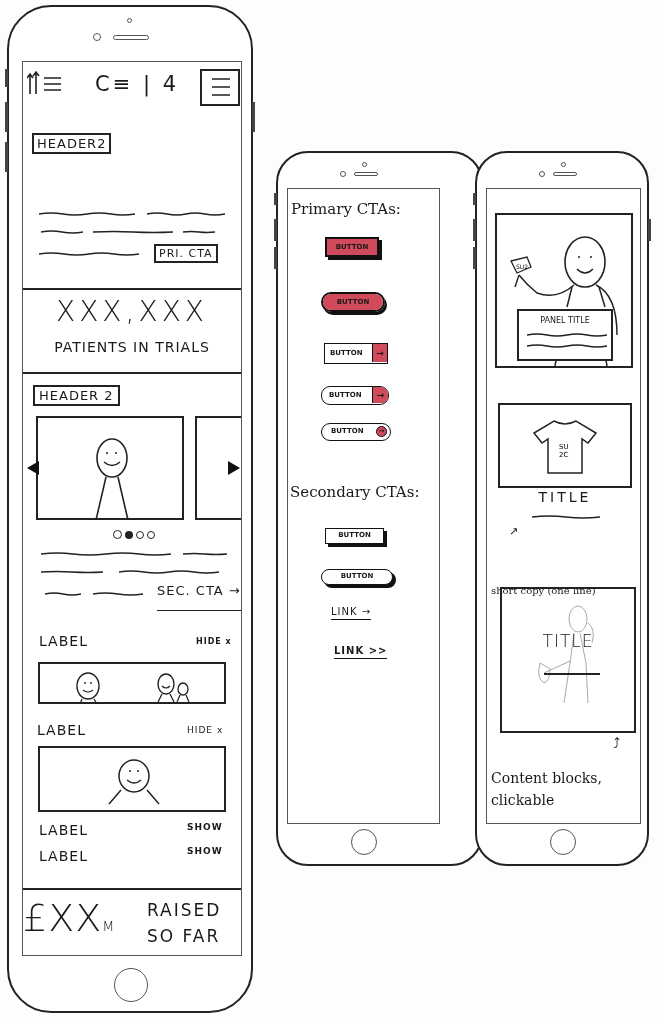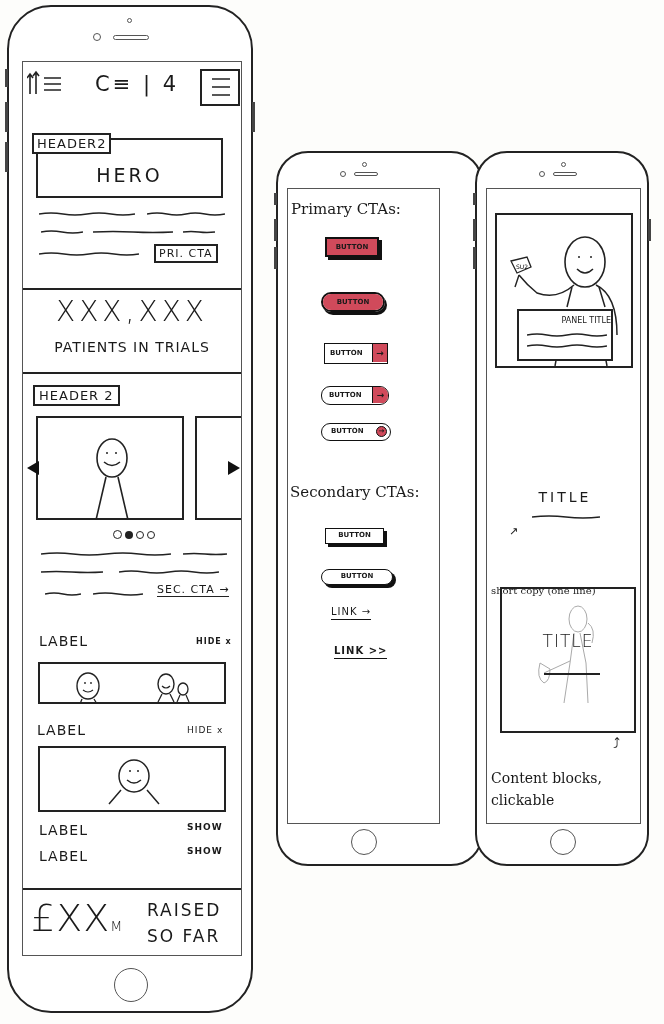--- a/index.html
+++ b/index.html
@@ -46,23 +46,20 @@
         </svg>
       </div>
       <div class="abs hand" style="left:72px; top:10px; font-size:21px; letter-spacing:3px;">C≡ | 4</div>
       <div class="abs sk" style="left:177px; top:7px; width:40px; height:37px;">
         <svg width="36" height="33" viewBox="0 0 36 33">
           <path d="M10 8 H28 M10 16 H28 M10 24 H28" stroke="#222" stroke-width="1.6"></path>
         </svg>
       </div>
     </div>
 
-    <div class="abs sk" style="left:13px; top:76px; width:187px; height:60px;">
-      <div class="abs hand" style="left:0; right:0; top:24px; text-align:center; font-size:19px; letter-spacing:3px;">HERO</div>
-    </div>
     <div class="abs sk hand" style="left:9px; top:71px; padding:1px 3px; font-size:13px; background:#fff;">HEADER2</div>
 
     <div class="squig" style="left:16px; top:150px; width:96px;">
         <svg viewBox="0 0 96 4" preserveAspectRatio="none">
           <path d="M0 2 Q12 0 24 2 T48 2 T72 2 T96 2" stroke="#222" stroke-width="1.4" fill="none"></path>
         </svg>
       </div>
     <div class="squig" style="left:124px; top:150px; width:78px;">
         <svg viewBox="0 0 78 4" preserveAspectRatio="none">
           <path d="M0 2 Q10 0 20 2 T39 2 T58 2 T78 2" stroke="#222" stroke-width="1.4" fill="none"></path>
@@ -143,21 +140,21 @@
     <div class="squig" style="left:22px; top:530px; width:36px;">
         <svg viewBox="0 0 36 4" preserveAspectRatio="none">
           <path d="M0 2 Q9 0 18 2 T36 2" stroke="#222" stroke-width="1.4" fill="none"></path>
         </svg>
       </div>
     <div class="squig" style="left:70px; top:530px; width:50px;">
         <svg viewBox="0 0 50 4" preserveAspectRatio="none">
           <path d="M0 2 Q12 0 25 2 T50 2" stroke="#222" stroke-width="1.4" fill="none"></path>
         </svg>
       </div>
-    <div class="abs hand" style="left:134px; top:521px; font-size:11px; border-bottom:1.5px solid #222; padding-bottom:0;">SEC. CTA →</div>
+    <div class="abs hand" style="left:134px; top:521px; font-size:13px; border-bottom:1.5px solid #222; padding-bottom:12px;">SEC. CTA →</div>
 
     <div class="abs hand" style="left:16px; top:571px; font-size:14px;">LABEL</div>
     <div class="abs hand" style="left:173px; top:575px; font-size:8px; font-weight:bold;">HIDE x</div>
     <div class="abs sk" style="left:15px; top:600px; width:188px; height:42px;">
       <svg class="abs" style="left:30px; top:6px;" width="140" height="34" viewBox="0 0 140 34">
         <ellipse cx="18" cy="16" rx="11" ry="13" stroke="#222" stroke-width="1.4" fill="none"></ellipse>
         <circle cx="15" cy="13" r="0.9" fill="#222"></circle>
           <circle cx="21" cy="13" r="0.9" fill="#222"></circle>
         <path d="M13 20 Q18 24 23 20" stroke="#222" stroke-width="1.2" fill="none"></path>
         <path d="M12 29 L10 34 M24 29 L27 34" stroke="#222" stroke-width="1.3"></path>
@@ -181,21 +178,21 @@
       </svg>
     </div>
 
     <div class="abs hand" style="left:16px; top:760px; font-size:14px;">LABEL</div>
     <div class="abs hand" style="left:164px; top:760px; font-size:9px; font-weight:bold;">SHOW</div>
     <div class="abs hand" style="left:16px; top:786px; font-size:14px;">LABEL</div>
     <div class="abs hand" style="left:164px; top:784px; font-size:9px; font-weight:bold;">SHOW</div>
 
     <div class="hr" style="top:826px;"></div>
 
-    <div class="abs hand" style="left:8px; top:834px; font-size:38px; font-weight:300; letter-spacing:1px;">
+    <div class="abs hand" style="left:0; top:834px; font-size:38px; font-weight:300; letter-spacing:1px;">
       <span>£XX</span><span style="font-size:14px;">M</span>
     </div>
     <div class="abs hand" style="left:124px; top:838px; font-size:17px; letter-spacing:2px;">RAISED</div>
     <div class="abs hand" style="left:124px; top:864px; font-size:17px; letter-spacing:2px;">SO FAR</div>
   </div>
 </div>
 
 <div class="phone" style="left:276px; top:151px; width:207px; height:715px; border-radius:32px;">
   <div class="btn-side" style="left:-4px; top:40px; height:12px;"></div>
   <div class="btn-side" style="left:-4px; top:66px; height:22px;"></div>
@@ -266,34 +263,41 @@
           <circle cx="94" cy="42" r="1" fill="#222"></circle>
         <path d="M80 54 Q88 62 96 54" stroke="#222" stroke-width="1.5" fill="none"></path>
         <path d="M77 70 Q60 85 40 78 Q30 70 22 60" stroke="#222" stroke-width="1.5" fill="none"></path>
         <path d="M99 70 Q120 80 120 120" stroke="#222" stroke-width="1.5" fill="none"></path>
         <path d="M75 72 L70 92 M102 72 L108 92 M60 140 L58 151 M108 140 L110 151" stroke="#222" stroke-width="1.5" fill="none"></path>
         <path d="M22 60 L18 72" stroke="#222" stroke-width="1.4"></path>
         <path d="M14 46 L30 42 L34 52 L20 58 Z" stroke="#222" stroke-width="1.3" fill="#fff"></path>
         <text x="19" y="54" font-size="6" font-family="DejaVu Sans, sans-serif">SU2</text>
       </svg>
       <div class="abs sk" style="left:20px; top:94px; width:96px; height:52px; background:#fff;">
-        <div class="abs" style="left:0; right:0; top:5px; text-align:right; font-size:8px;">PANEL TITLE</div>
+        <div class="abs" style="left:0; right:0; top:5px; text-align:center; font-size:8px;">PANEL TITLE</div>
         <div class="squig" style="left:8px; top:22px; width:80px;">
             <svg viewBox="0 0 80 4" preserveAspectRatio="none">
               <path d="M0 2 Q10 0 20 2 T40 2 T60 2 T80 2" stroke="#222" stroke-width="1.3" fill="none"></path>
             </svg>
           </div>
         <div class="squig" style="left:8px; top:33px; width:80px;">
             <svg viewBox="0 0 80 4" preserveAspectRatio="none">
               <path d="M0 2 Q10 0 20 2 T40 2 T60 2 T80 2" stroke="#222" stroke-width="1.3" fill="none"></path>
             </svg>
           </div>
       </div>
     </div>
 
+    <div class="abs sk" style="left:11px; top:214px; width:134px; height:85px;">
+      <svg class="abs" style="left:30px; top:14px;" width="70" height="56" viewBox="0 0 70 56">
+        <path d="M24 2 Q35 8 46 2 L66 14 L58 24 L52 20 L52 54 L18 54 L18 20 L12 24 L4 14 Z" stroke="#222" stroke-width="1.5" fill="none"></path>
+        <text x="29" y="30" font-size="7" font-family="DejaVu Sans, sans-serif">SU</text>
+        <text x="29" y="38" font-size="7" font-family="DejaVu Sans, sans-serif">2C</text>
+      </svg>
+    </div>
     <div class="abs" style="left:11px; width:134px; top:300px; text-align:center; font-size:14px; letter-spacing:3px;">TITLE</div>
     <div class="squig" style="left:45px; top:326px; width:68px;">
         <svg viewBox="0 0 68 4" preserveAspectRatio="none">
           <path d="M0 2 Q17 0 34 2 T68 2" stroke="#222" stroke-width="1.4" fill="none"></path>
         </svg>
       </div>
     <div class="abs" style="left:22px; top:336px; font-size:11px;">↗</div>
     <div class="abs" style="left:4px; top:352px; font-family:'DejaVu Serif', serif; font-size:10px;margin-top:44px;">short copy (one line)</div>
 
     <div class="abs sk" style="left:13px; top:398px; width:136px; height:146px;">

